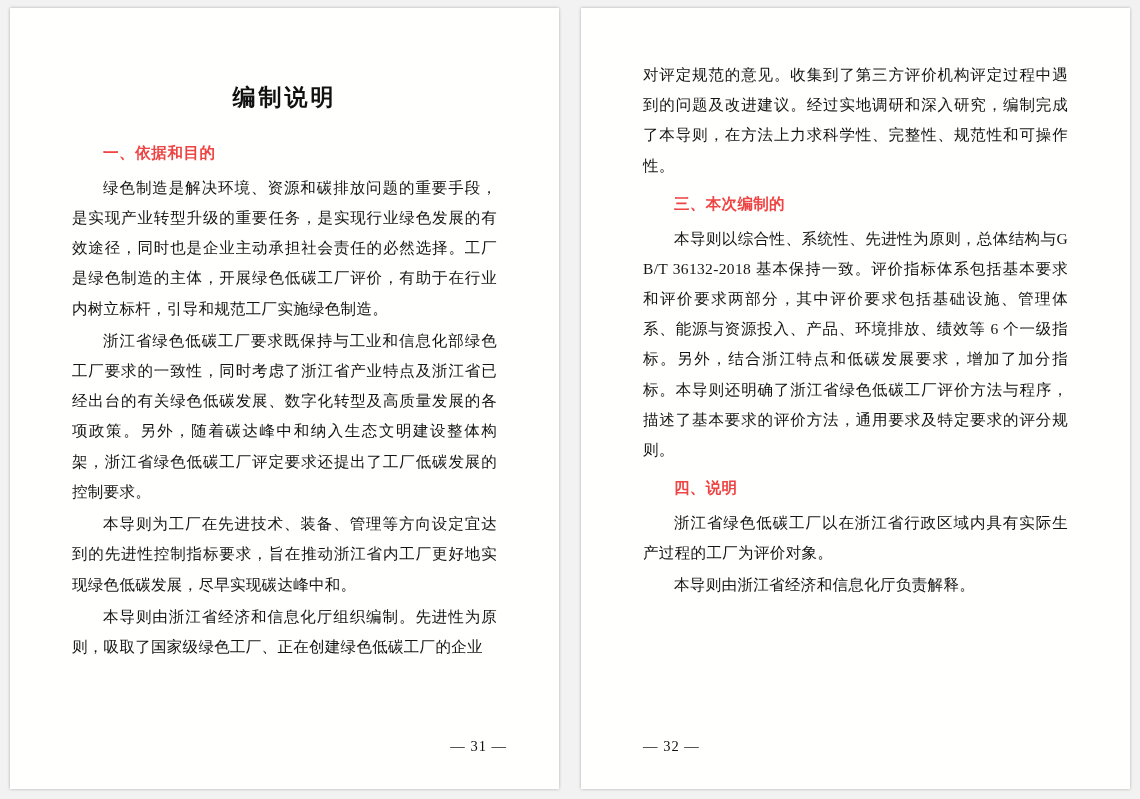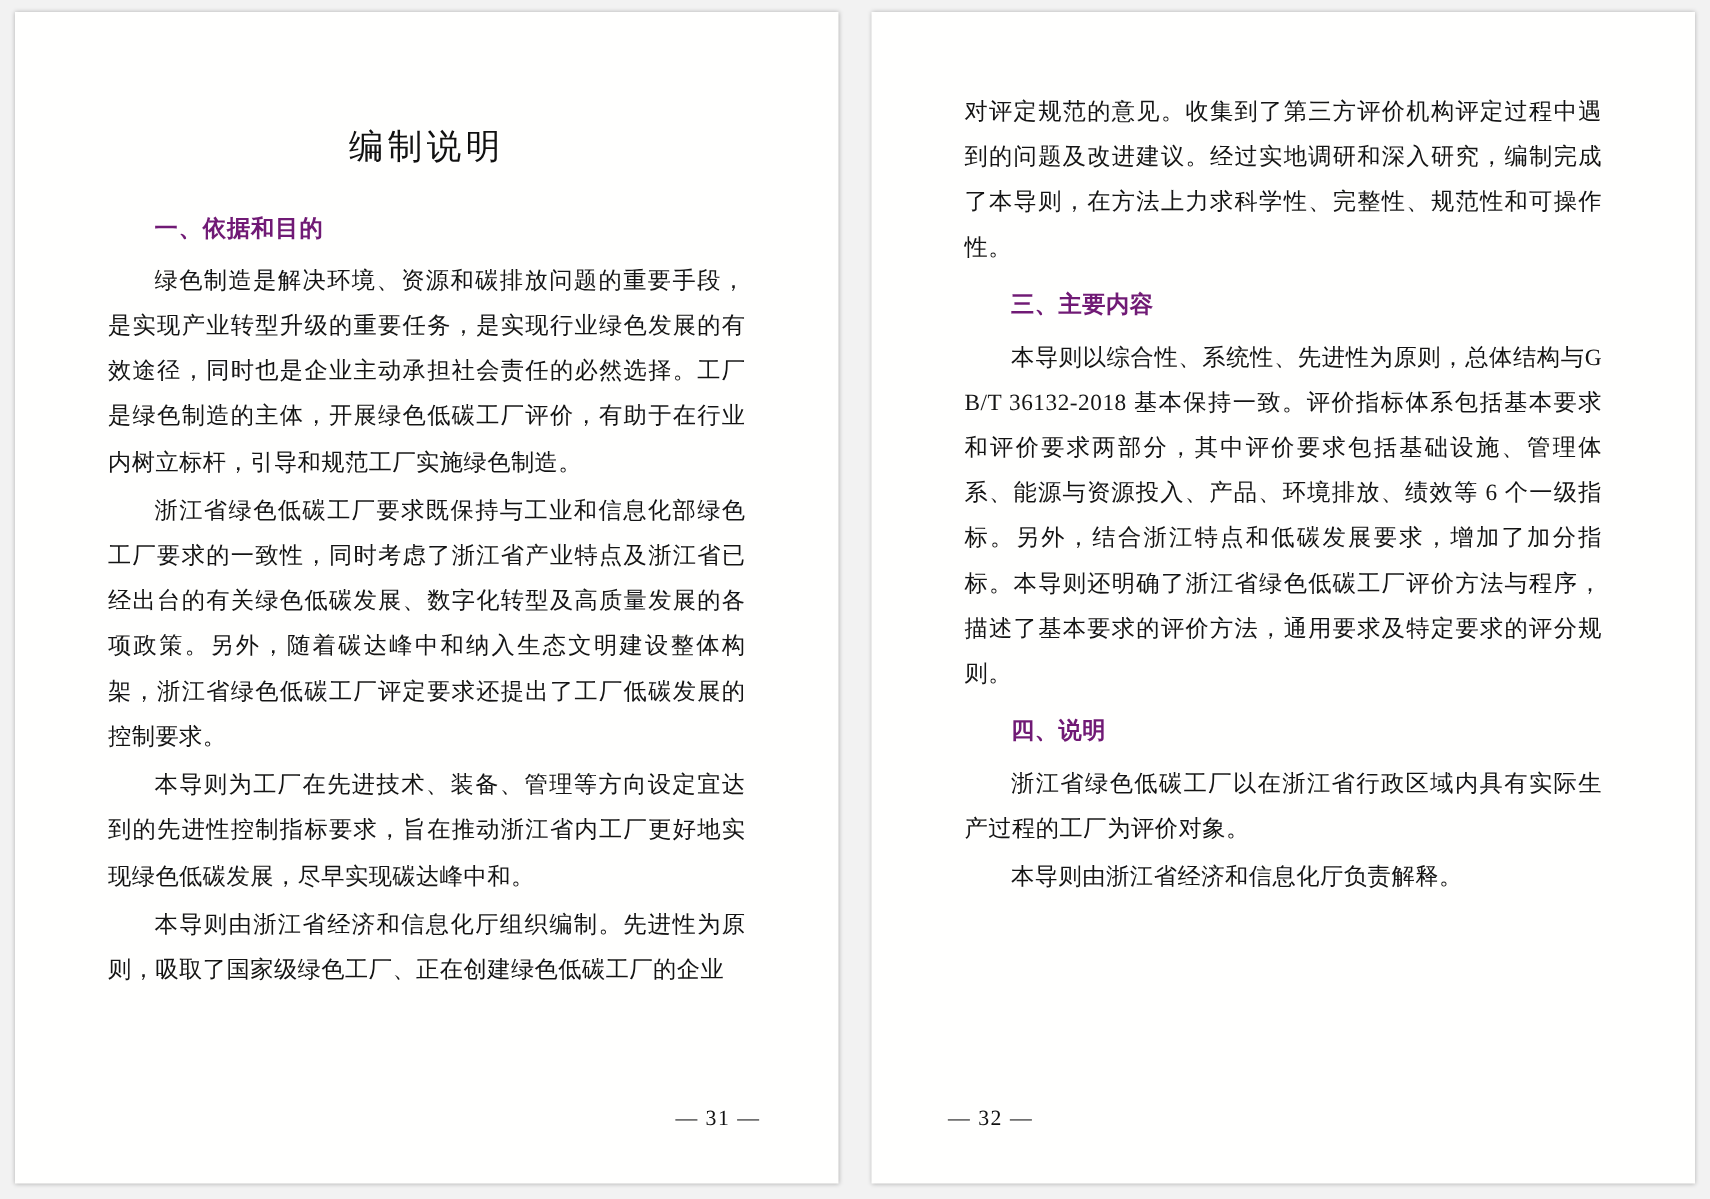--- a/index.html
+++ b/index.html
@@ -31,30 +31,30 @@
   }
   .page-inner {
     position: absolute;
     left: 0; right: 0; top: 0; bottom: 0;
     padding: 52px 62px 40px 62px;
     box-sizing: border-box;
   }
   .doc-title {
     text-align: center;
     font-size: 23px;
-    font-weight: normal;
+    font-weight: bold;
     letter-spacing: 3px;
     margin: 22px 0 26px 0;
     color: #111;
     font-family: "DejaVu Serif", "Liberation Serif", serif;
   }
   .heading {
     font-size: 15.5px;
     font-weight: bold;
-    color: #701a75;
+    color: #ef4444;
     margin: 9px 0 5px 0;
     text-indent: 2em;
     letter-spacing: 0.6px;
     line-height: 1.85;
   }
   .para {
     font-size: 15.5px;
     color: #141414;
     text-indent: 2em;
     line-height: 1.95;
@@ -65,21 +65,21 @@
   }
   .para.noindent { text-indent: 0; }
   .pagenum {
     position: absolute;
     bottom: 34px;
     font-size: 14.5px;
     color: #111;
     letter-spacing: 1px;
   }
   .pagenum.right { right: 52px; }
-  .pagenum.left { left: 51px; }
+  .pagenum.left { left: 62px; }
   .page-right .para, .page-right .heading {
     letter-spacing: 0.35px;
   }
 </style>
 </head>
 <body>
 
 <div class="spread">
 
   <div class="page page-left">
@@ -91,21 +91,21 @@
       <p class="para">浙江省绿色低碳工厂要求既保持与工业和信息化部绿色工厂要求的一致性，同时考虑了浙江省产业特点及浙江省已经出台的有关绿色低碳发展、数字化转型及高质量发展的各项政策。另外，随着碳达峰中和纳入生态文明建设整体构架，浙江省绿色低碳工厂评定要求还提出了工厂低碳发展的控制要求。</p>
       <p class="para">本导则为工厂在先进技术、装备、管理等方向设定宜达到的先进性控制指标要求，旨在推动浙江省内工厂更好地实现绿色低碳发展，尽早实现碳达峰中和。</p>
       <p class="para">本导则由浙江省经济和信息化厅组织编制。先进性为原则，吸取了国家级绿色工厂、正在创建绿色低碳工厂的企业</p>
     </div>
     <div class="pagenum right">— 31 —</div>
   </div>
 
   <div class="page page-right">
     <div class="page-inner">
       <p class="para noindent">对评定规范的意见。收集到了第三方评价机构评定过程中遇到的问题及改进建议。经过实地调研和深入研究，编制完成了本导则，在方法上力求科学性、完整性、规范性和可操作性。</p>
-      <div class="heading">三、主要内容</div>
+      <div class="heading">三、本次编制的</div>
       <p class="para">本导则以综合性、系统性、先进性为原则，总体结构与GB/T 36132-2018 基本保持一致。评价指标体系包括基本要求和评价要求两部分，其中评价要求包括基础设施、管理体系、能源与资源投入、产品、环境排放、绩效等 6 个一级指标。另外，结合浙江特点和低碳发展要求，增加了加分指标。本导则还明确了浙江省绿色低碳工厂评价方法与程序，描述了基本要求的评价方法，通用要求及特定要求的评分规则。</p>
       <div class="heading">四、说明</div>
       <p class="para">浙江省绿色低碳工厂以在浙江省行政区域内具有实际生产过程的工厂为评价对象。</p>
       <p class="para">本导则由浙江省经济和信息化厅负责解释。</p>
     </div>
     <div class="pagenum left">— 32 —</div>
   </div>
 
 </div>
 

